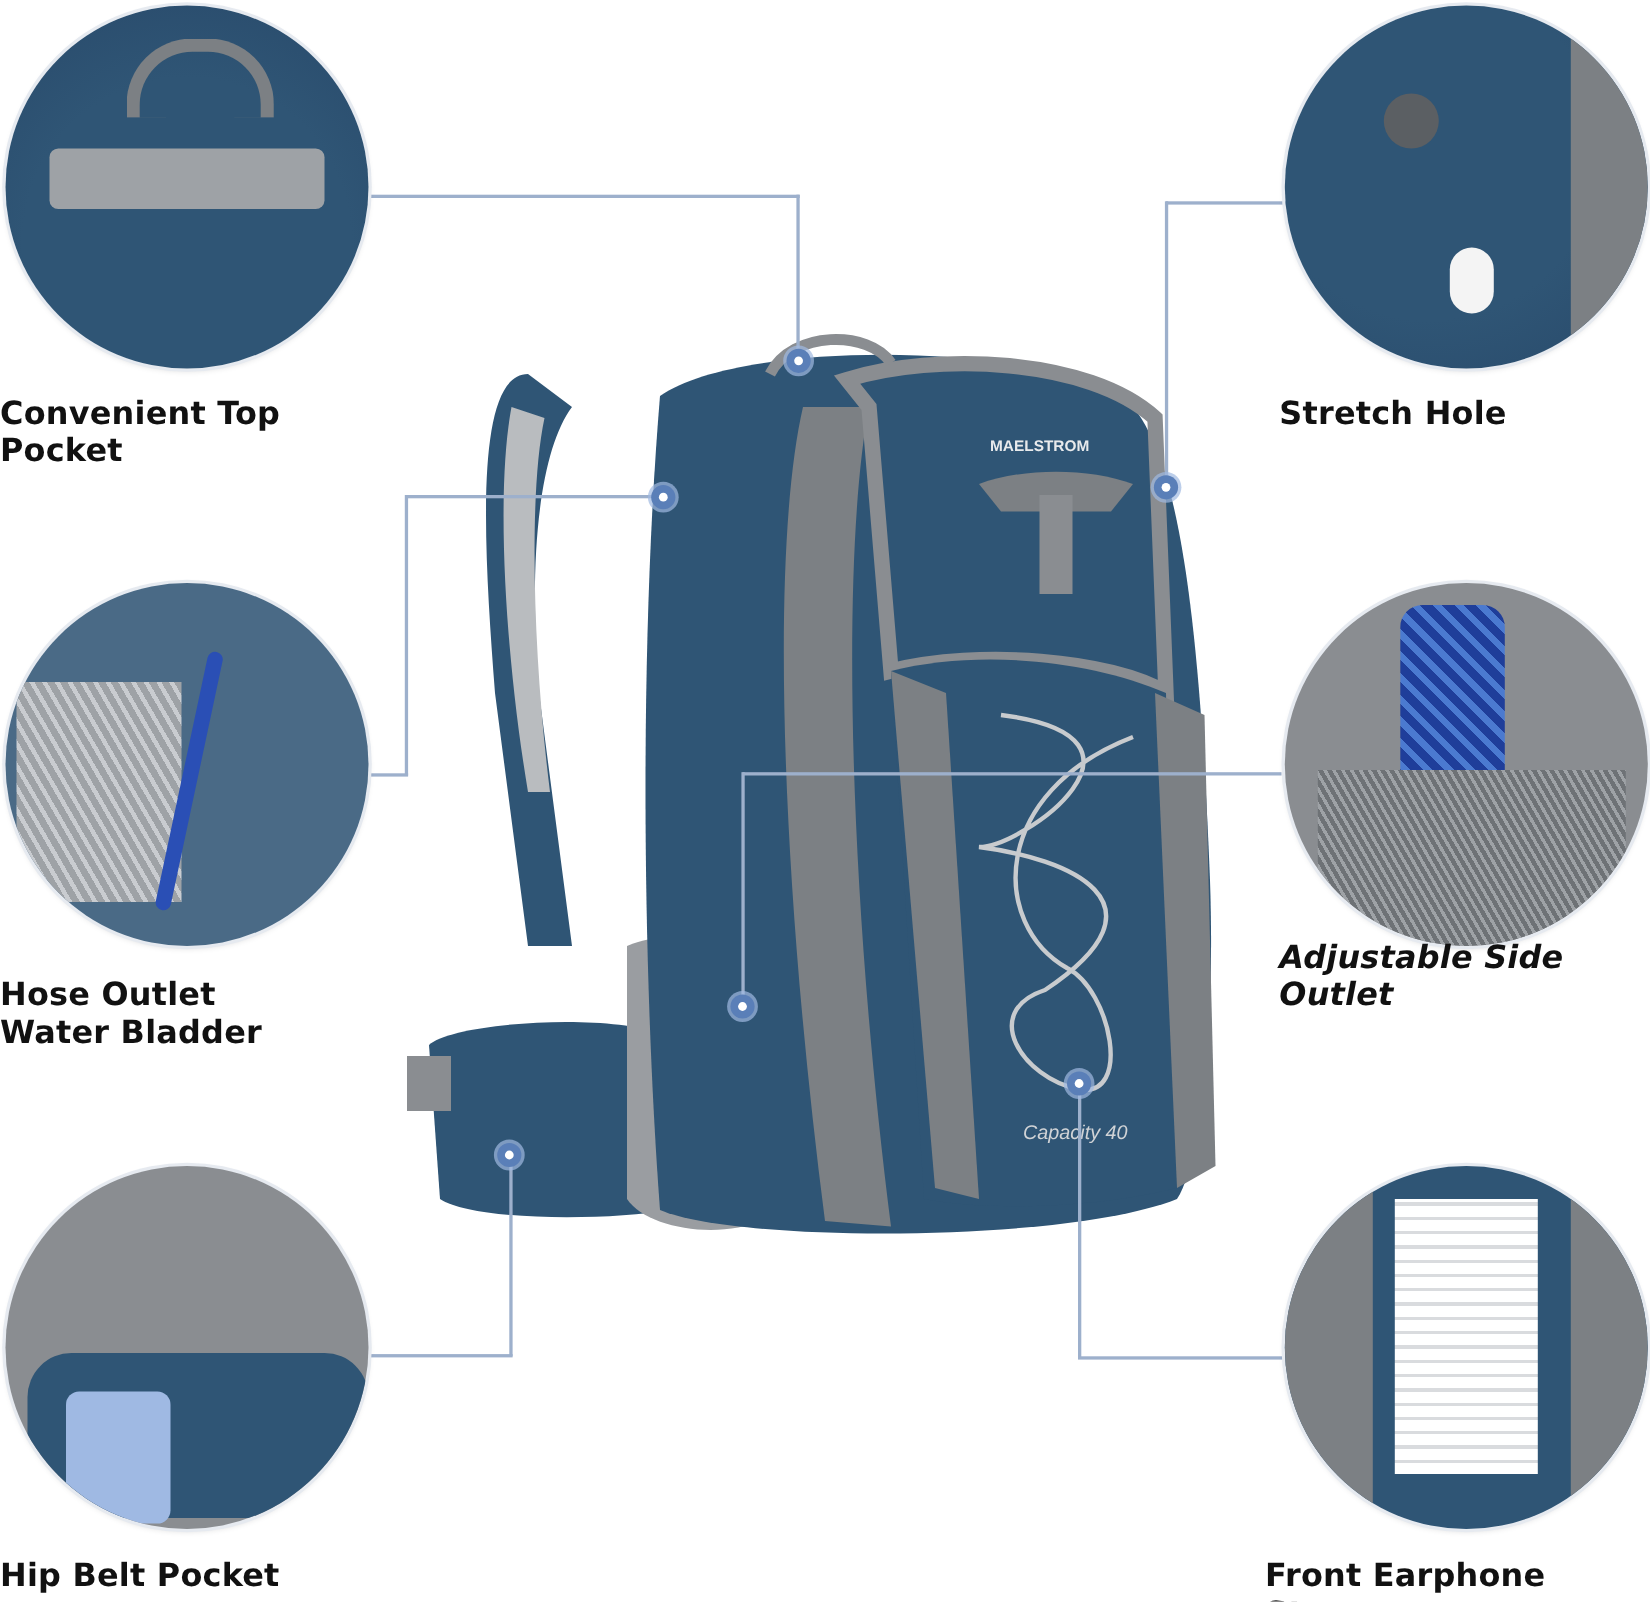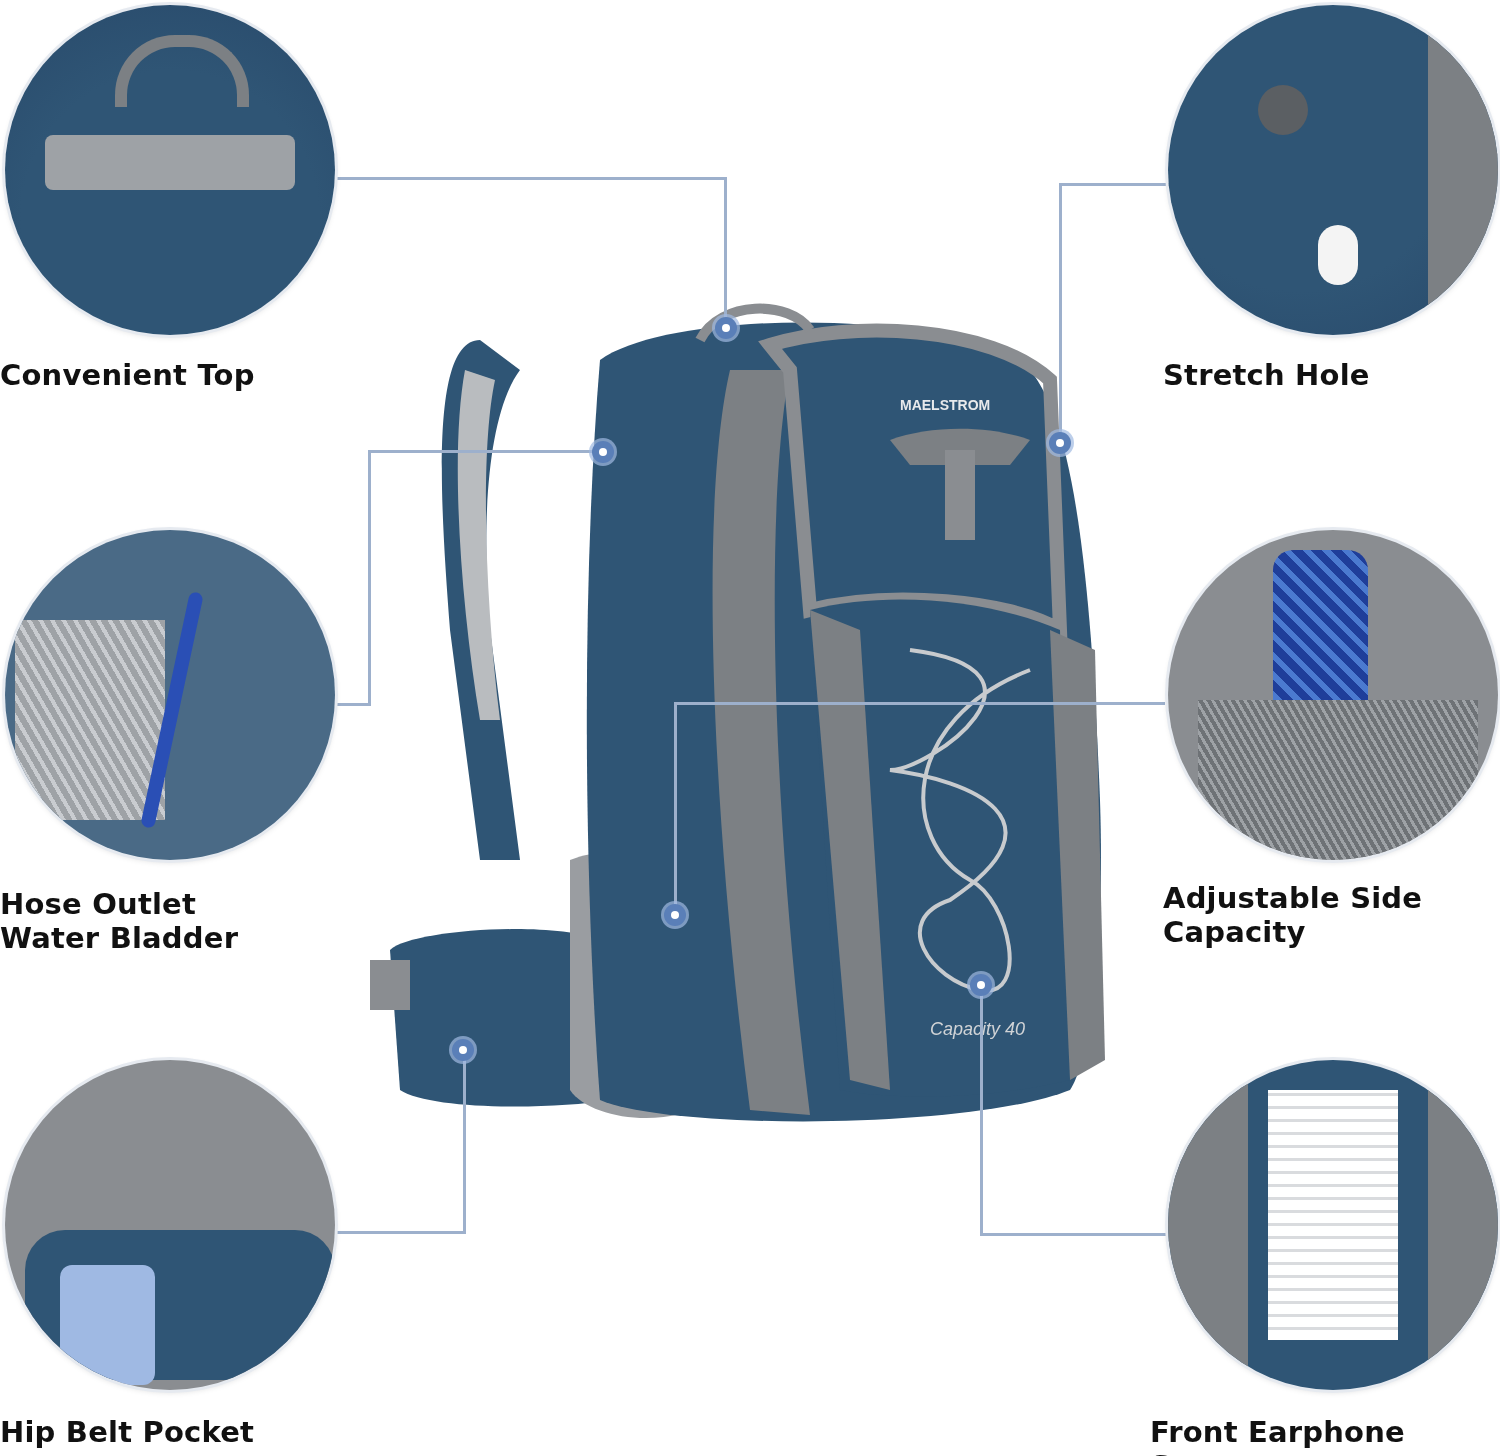--- a/index.html
+++ b/index.html
@@ -87,30 +87,31 @@
   <div style="position:absolute;left:55px;top:205px;width:95px;height:120px;background:#9fb9e3;border-radius:12px;"></div>
 </div>
 <div class="circle" style="left:1168px;top:1060px;width:330px;height:330px;background:#2f5575;">
   <div style="position:absolute;left:100px;top:30px;width:130px;height:250px;background:repeating-linear-gradient(0deg,#ffffff 0 10px,#d9dbde 10px 13px);"></div>
   <div style="position:absolute;left:0;top:0;width:80px;height:330px;background:#7c8084;"></div>
   <div style="position:absolute;right:0;top:0;width:70px;height:330px;background:#7c8084;"></div>
 </div>
 
 <div class="label" style="left:0;top:358px;width:335px;">
   <div>Convenient Top</div>
+  <div>Pocket</div>
 </div>
 <div class="label" style="left:1163px;top:358px;width:335px;">
   <div>Stretch Hole</div>
 </div>
 <div class="label" style="left:0;top:887px;width:335px;">
   <div>Hose Outlet</div>
   <div>Water Bladder</div>
 </div>
-<div class="label" style="left:1163px;top:881px;width:335px;">
+<div class="label" style="left:1163px;top:853px;width:335px;font-style:italic;">
   <div>Adjustable Side</div>
-  <div>Capacity</div>
+  <div>Outlet</div>
 </div>
 <div class="label" style="left:0;top:1415px;width:335px;">
   <div>Hip Belt Pocket</div>
 </div>
 <div class="label" style="left:1150px;top:1415px;width:350px;">
   <div>Front Earphone Strap</div>
 </div>
 
 </body></html>

